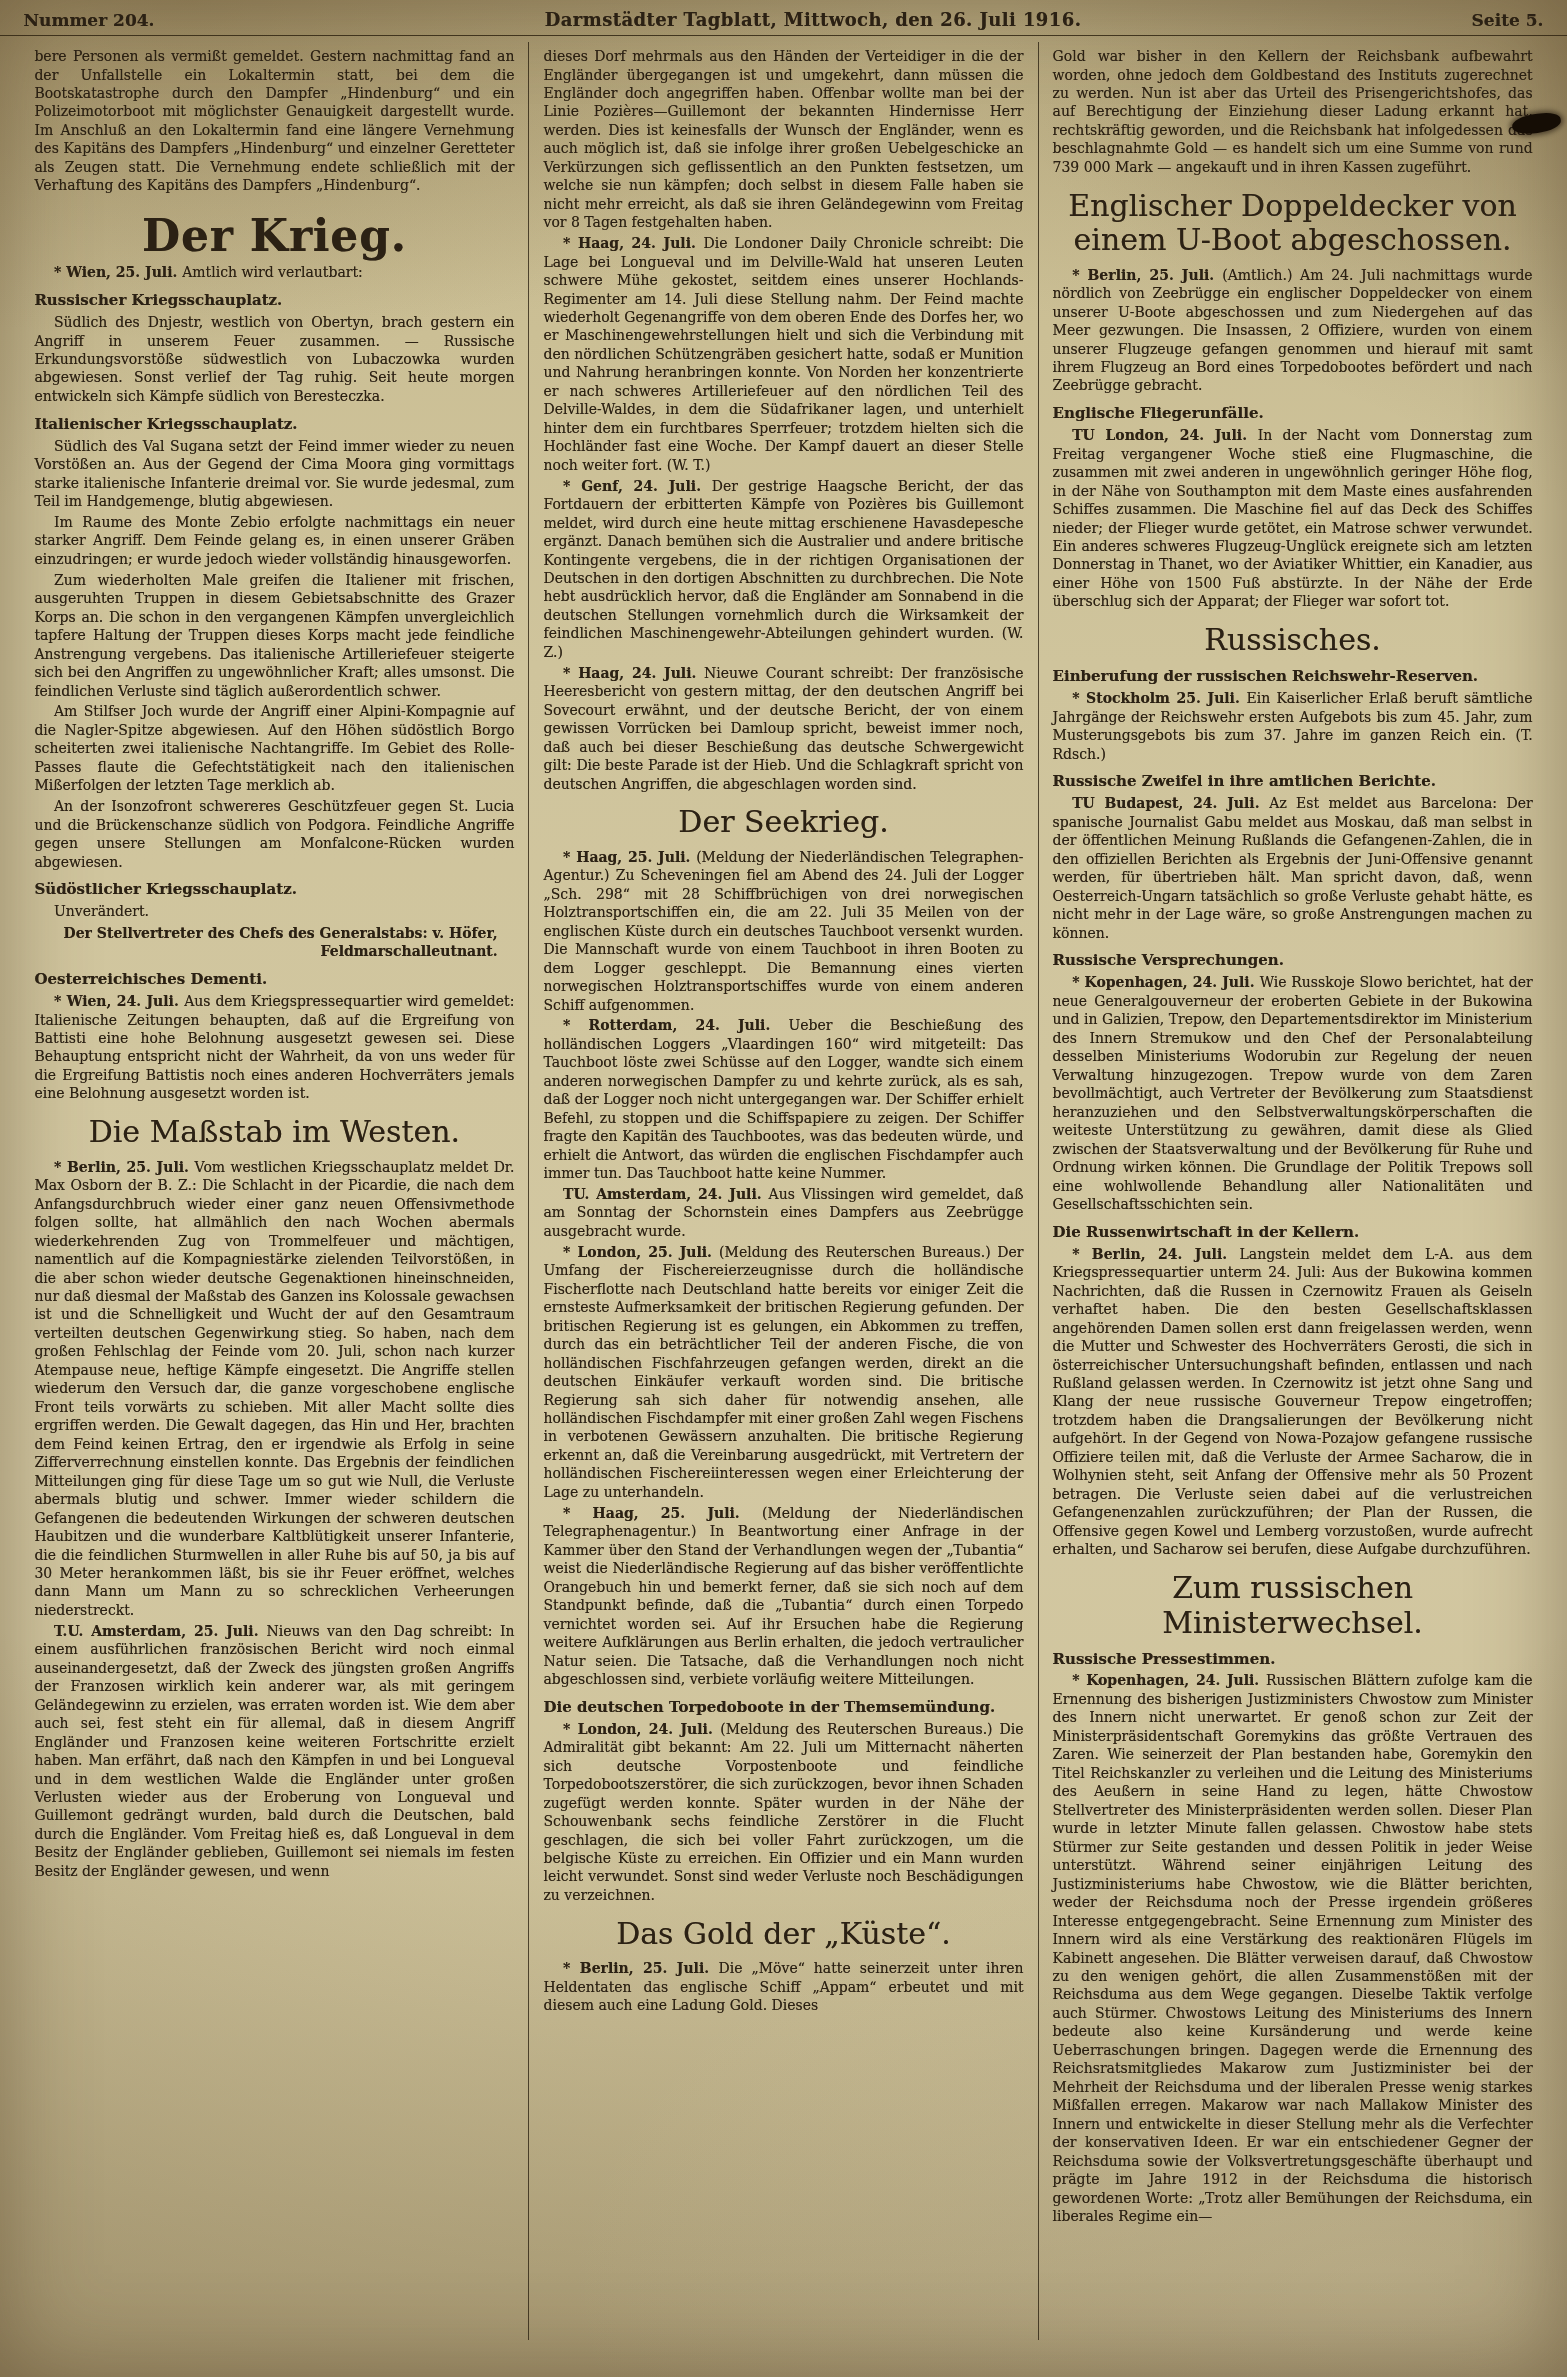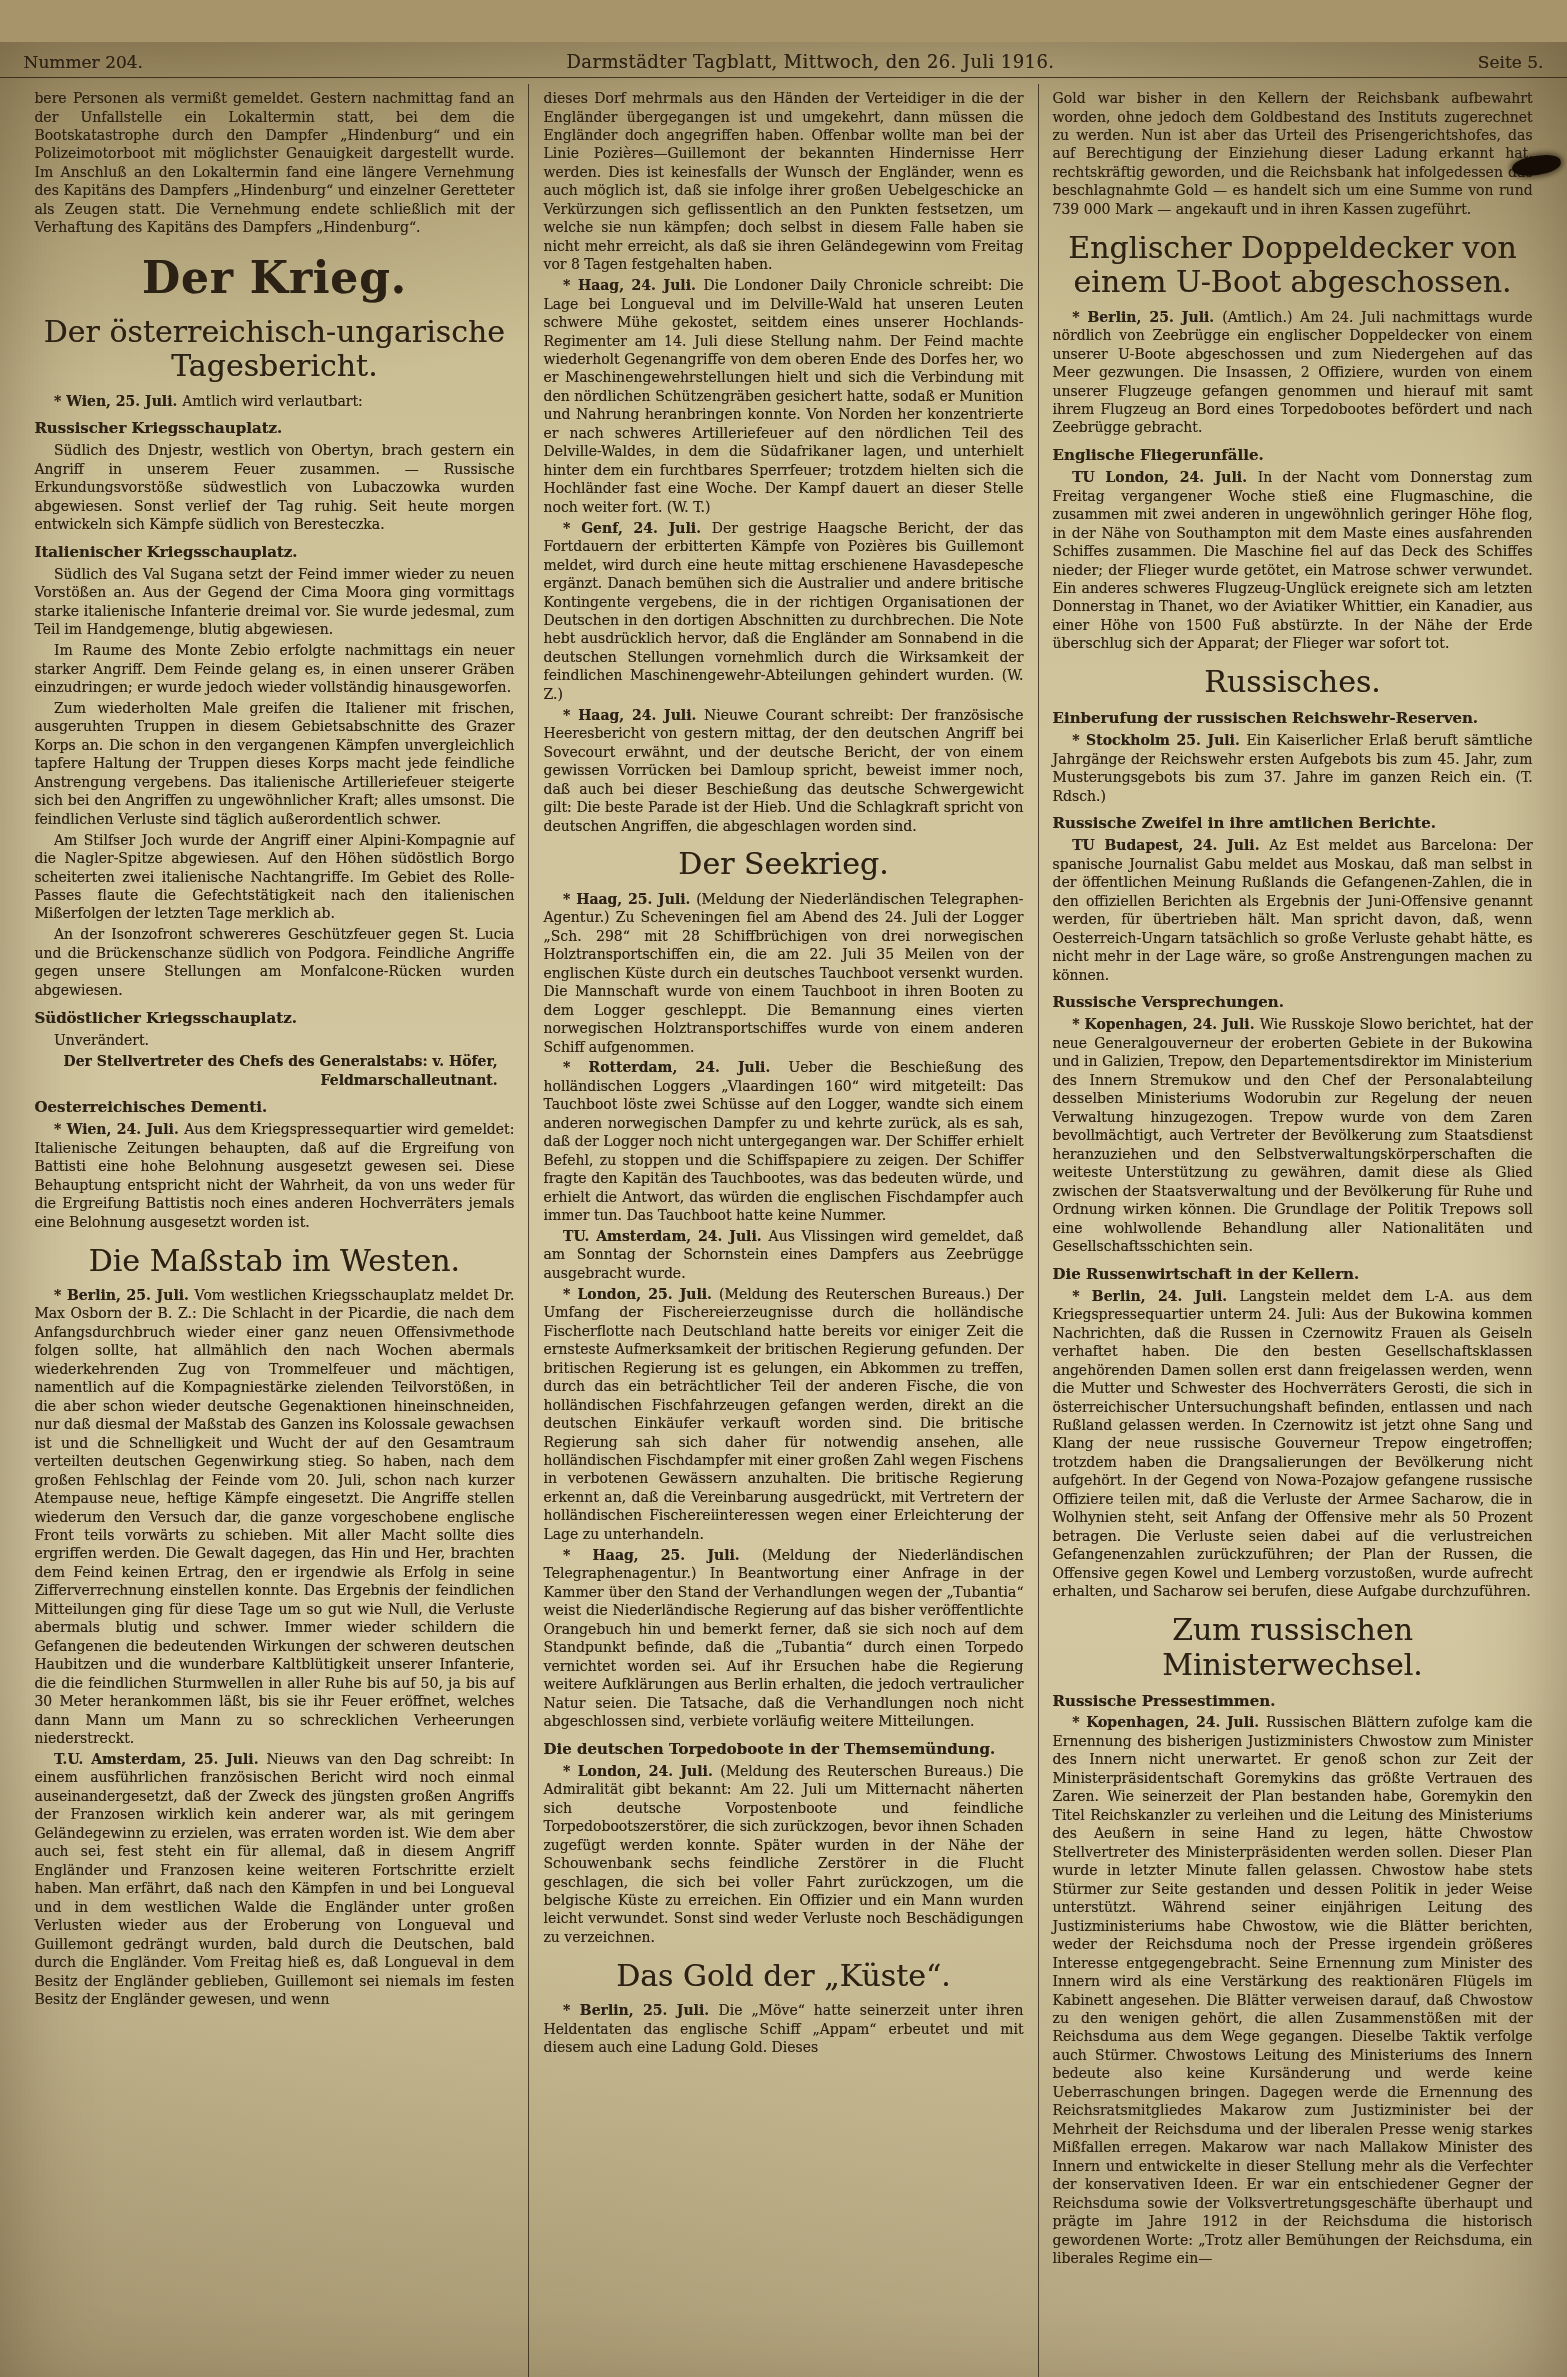--- a/index.html
+++ b/index.html
@@ -15,23 +15,22 @@
       radial-gradient(940px 549px at 100% 2%, rgba(100,78,44,.28), transparent 60%),
       radial-gradient(1254px 705px at 88% 96%, rgba(240,231,198,.20), transparent 65%),
       radial-gradient(2037px 1410px at 50% 45%, rgba(0,0,0,0) 55%, rgba(88,68,38,.38) 100%),
       linear-gradient(180deg,#c7ba8e 0%, #cfc49c 28%, #d3c8a2 62%, #c9bd93 100%);
     box-shadow:inset 0 0 94px rgba(70,52,26,.45);
     text-shadow:0 0 0.3px rgba(45,30,12,.55);
   }
   .masthead{
     display:flex;justify-content:space-between;align-items:baseline;
     padding:9.4px 23.5px 4.7px 23.5px;
-    font-weight:normal;font-size:17px;
+    font-weight:bold;font-size:17px;
     border-bottom:1.6px solid rgba(48,36,18,.85);
-    margin-top:42px;
   }
   .masthead .mast-title{font-size:18px;letter-spacing:0.4px;}
   .columns{
     display:flex;align-items:stretch;
     padding:6.3px 20.4px 0 20.4px;height:2304px;box-sizing:border-box;
   }
   .col{flex:1;padding:4.7px 14px 0 14px;box-sizing:border-box;overflow:hidden;}
   .col + .col{border-left:0.8px solid rgba(42,32,16,.78);}
   .blk{margin:0 0 2.4px 0;}
   .cont,.p,.sig{font-size:14px;line-height:1.32;text-align:justify;}
@@ -64,21 +63,20 @@
 <div class="paper">
   <header class="masthead">
     <span>Nummer 204.</span>
     <span class="mast-title">Darmstädter Tagblatt, Mittwoch, den 26. Juli 1916.</span>
     <span>Seite 5.</span>
   </header>
   <div class="columns">
     <section class="col">
         <div class="blk cont">bere Personen als vermißt gemeldet. Gestern nachmittag fand an der Unfallstelle ein Lokaltermin statt, bei dem die Bootskatastrophe durch den Dampfer „Hindenburg“ und ein Polizeimotorboot mit möglichster Genauigkeit dargestellt wurde. Im Anschluß an den Lokaltermin fand eine längere Vernehmung des Kapitäns des Dampfers „Hindenburg“ und einzelner Geretteter als Zeugen statt. Die Vernehmung endete schließlich mit der Verhaftung des Kapitäns des Dampfers „Hindenburg“.</div>
         <div class="blk display">Der Krieg.</div>
-        <div class="blk head1">Der österreichisch-ungarische Tagesbericht.</div>
         <div class="blk p"><b>* Wien, 25. Juli. </b>Amtlich wird verlautbart:</div>
         <div class="blk head2">Russischer Kriegsschauplatz.</div>
         <div class="blk p">Südlich des Dnjestr, westlich von Obertyn, brach gestern ein Angriff in unserem Feuer zusammen. — Russische Erkundungsvorstöße südwestlich von Lubaczowka wurden abgewiesen. Sonst verlief der Tag ruhig. Seit heute morgen entwickeln sich Kämpfe südlich von Beresteczka.</div>
         <div class="blk head2">Italienischer Kriegsschauplatz.</div>
         <div class="blk p">Südlich des Val Sugana setzt der Feind immer wieder zu neuen Vorstößen an. Aus der Gegend der Cima Moora ging vormittags starke italienische Infanterie dreimal vor. Sie wurde jedesmal, zum Teil im Handgemenge, blutig abgewiesen.</div>
         <div class="blk p">Im Raume des Monte Zebio erfolgte nachmittags ein neuer starker Angriff. Dem Feinde gelang es, in einen unserer Gräben einzudringen; er wurde jedoch wieder vollständig hinausgeworfen.</div>
         <div class="blk p">Zum wiederholten Male greifen die Italiener mit frischen, ausgeruhten Truppen in diesem Gebietsabschnitte des Grazer Korps an. Die schon in den vergangenen Kämpfen unvergleichlich tapfere Haltung der Truppen dieses Korps macht jede feindliche Anstrengung vergebens. Das italienische Artilleriefeuer steigerte sich bei den Angriffen zu ungewöhnlicher Kraft; alles umsonst. Die feindlichen Verluste sind täglich außerordentlich schwer.</div>
         <div class="blk p">Am Stilfser Joch wurde der Angriff einer Alpini-Kompagnie auf die Nagler-Spitze abgewiesen. Auf den Höhen südöstlich Borgo scheiterten zwei italienische Nachtangriffe. Im Gebiet des Rolle-Passes flaute die Gefechtstätigkeit nach den italienischen Mißerfolgen der letzten Tage merklich ab.</div>
         <div class="blk p">An der Isonzofront schwereres Geschützfeuer gegen St. Lucia und die Brückenschanze südlich von Podgora. Feindliche Angriffe gegen unsere Stellungen am Monfalcone-Rücken wurden abgewiesen.</div>
         <div class="blk head2">Südöstlicher Kriegsschauplatz.</div>

